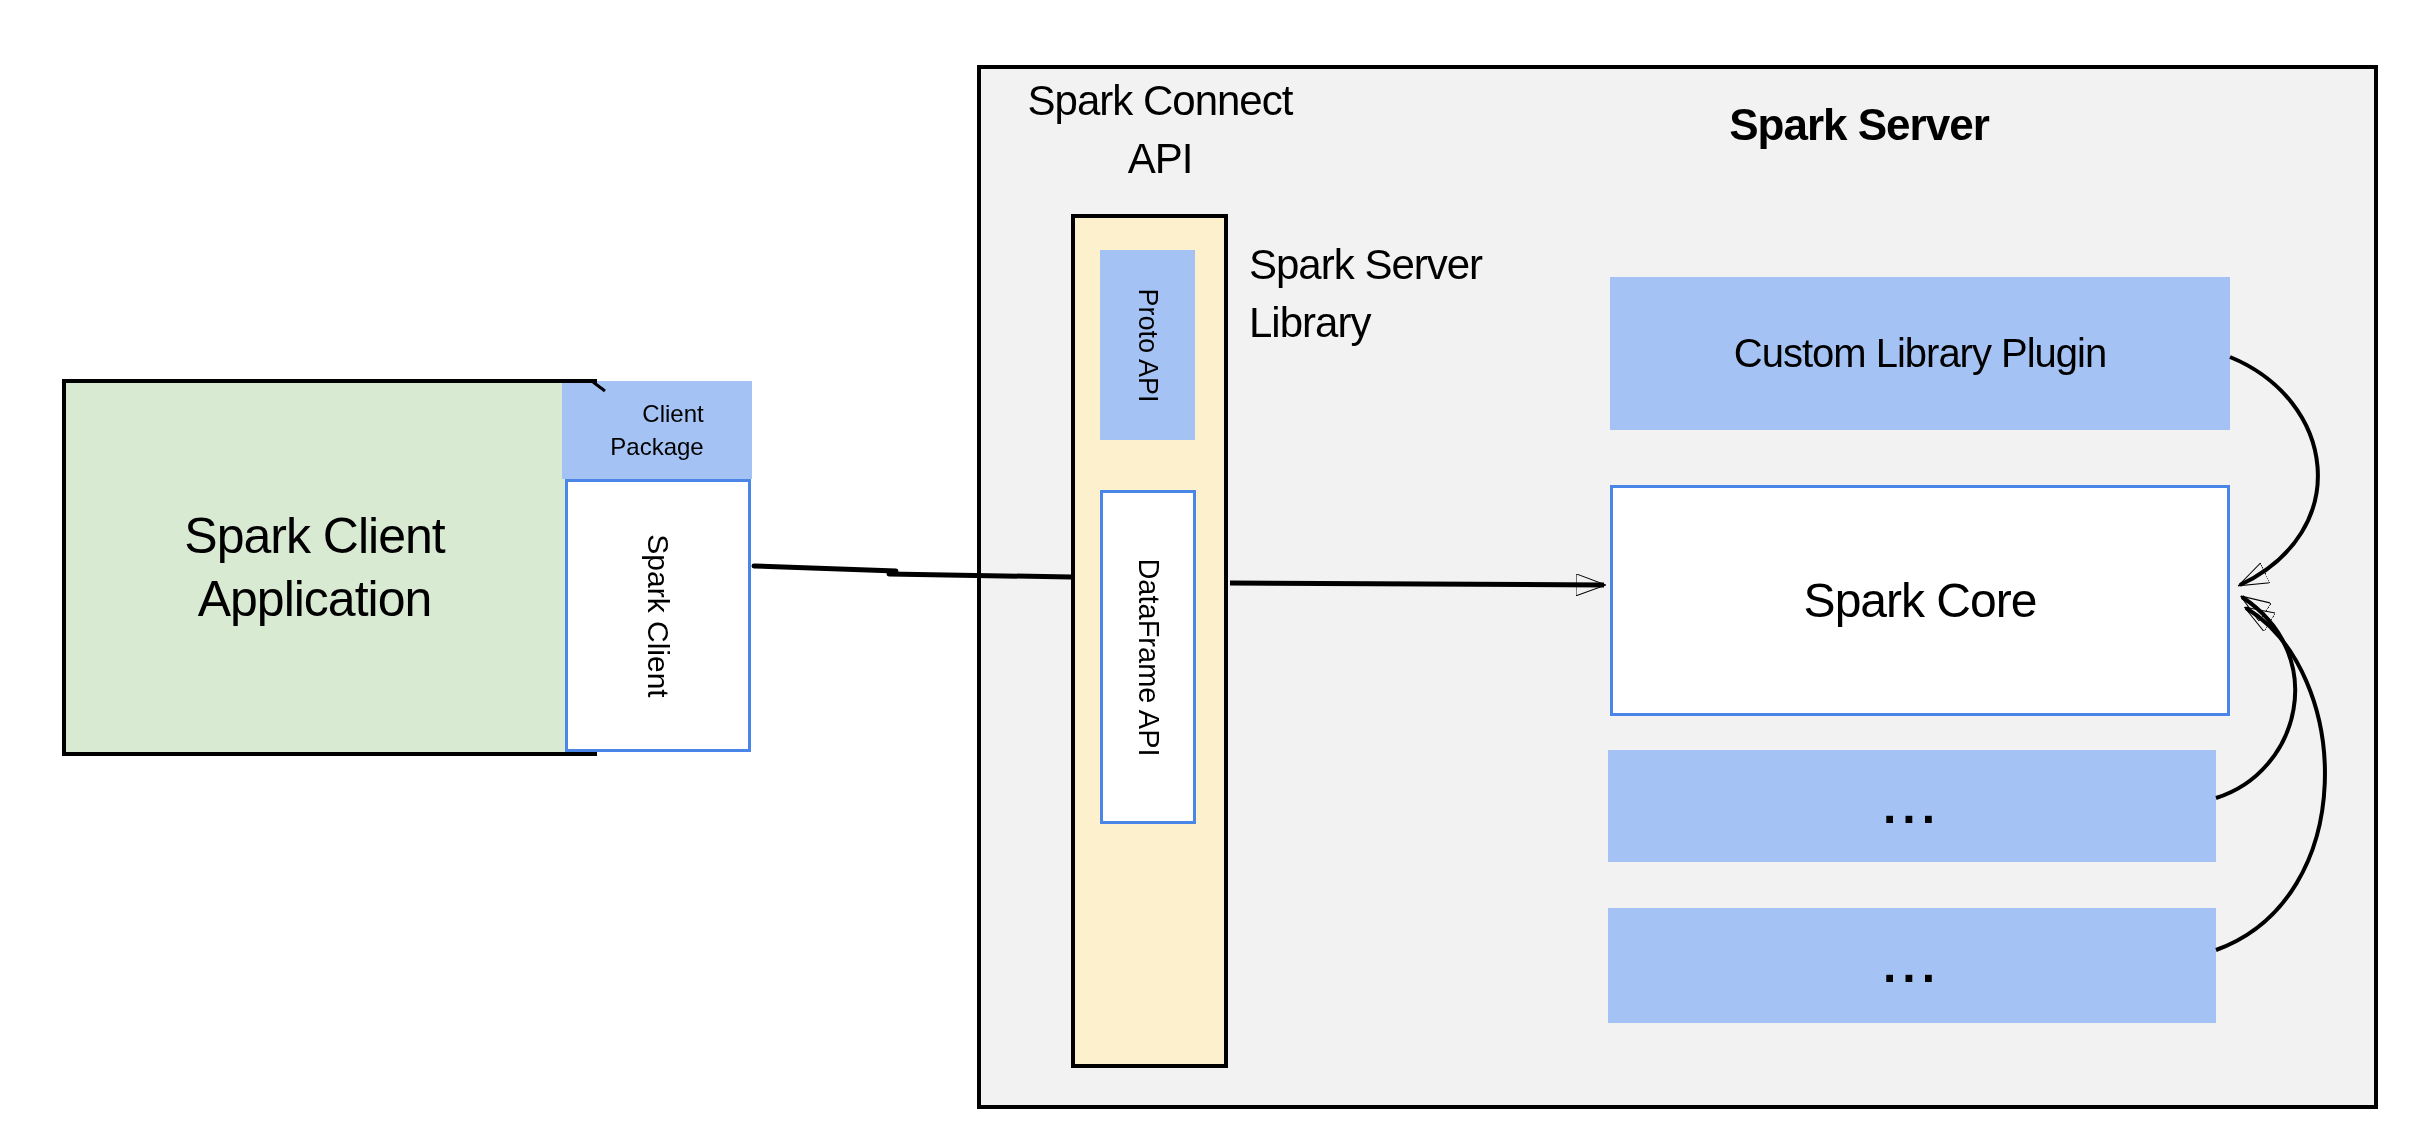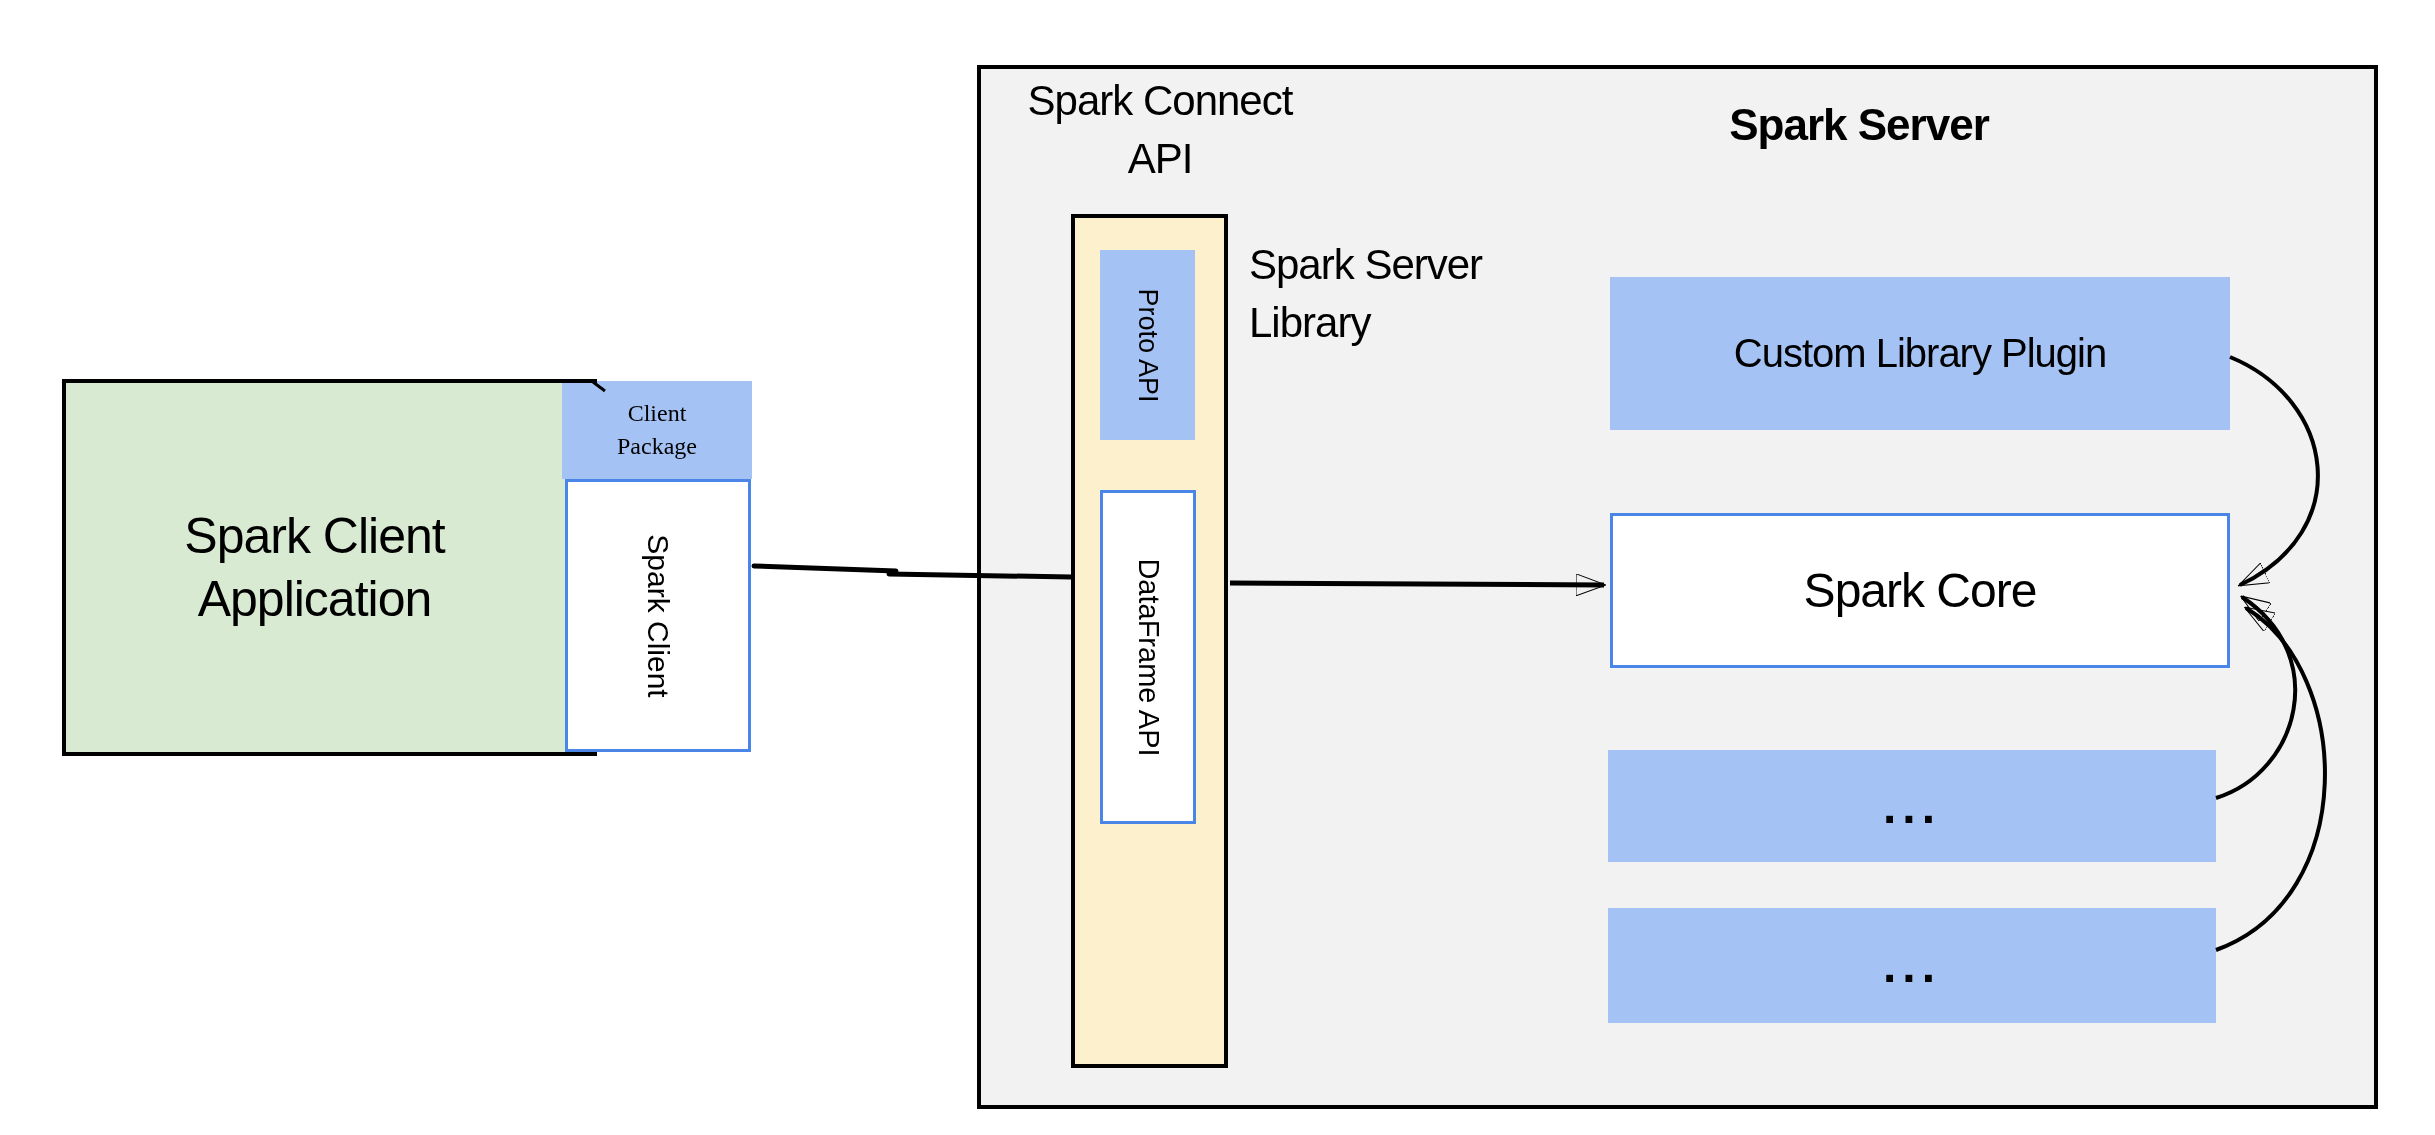--- a/index.html
+++ b/index.html
@@ -54,21 +54,21 @@
     text-align: center; white-space: pre-line;
     padding-right: 30px;
   }
 
   .package-box {
     left: 562px; top: 381px; width: 190px; height: 98px;
     background: var(--blue-fill);
     display: flex; align-items: center; justify-content: center;
     z-index: 2;
   }
-  .package-box .lbl { font-size: 24px; line-height: 33px; text-align: center; white-space: pre-line; font-family: Liberation Serif, serif; }
+  .package-box .lbl { font-size: 24px; line-height: 33px; text-align: right; white-space: pre-line; }
 
   .client-box {
     left: 565px; top: 479px; width: 186px; height: 273px;
     background: #ffffff;
     border: 3px solid var(--blue-border);
     z-index: 2;
   }
 
   .yellow-box {
     left: 1071px; top: 214px; width: 157px; height: 854px;
@@ -95,24 +95,24 @@
   .vtext-dataframe { font-size: 29px; }
 
   .plugin-box {
     left: 1610px; top: 277px; width: 620px; height: 153px;
     background: var(--blue-fill);
     display: flex; align-items: center; justify-content: center;
   }
   .plugin-box .lbl { font-size: 40px; letter-spacing: -1px; }
 
   .core-box {
-    left: 1610px; top: 485px; width: 620px; height: 155px;
+    left: 1610px; top: 485px; width: 620px; height: 231px;
     background: #ffffff;
     border: 3px solid var(--blue-border);
-    display: flex; align-items: center; justify-content: center; margin-top: 28px;
+    display: flex; align-items: center; justify-content: center;
   }
   .core-box .lbl { font-size: 48px; letter-spacing: -1px; }
 
   .dots-box {
     background: var(--blue-fill);
     display: flex; align-items: center; justify-content: center;
   }
   .dots-box-1 { left: 1608px; top: 750px; width: 608px; height: 112px; }
   .dots-box-2 { left: 1608px; top: 908px; width: 608px; height: 115px; }
   .dots-box .lbl { font-size: 48px; font-weight: 700; letter-spacing: 6px; }

